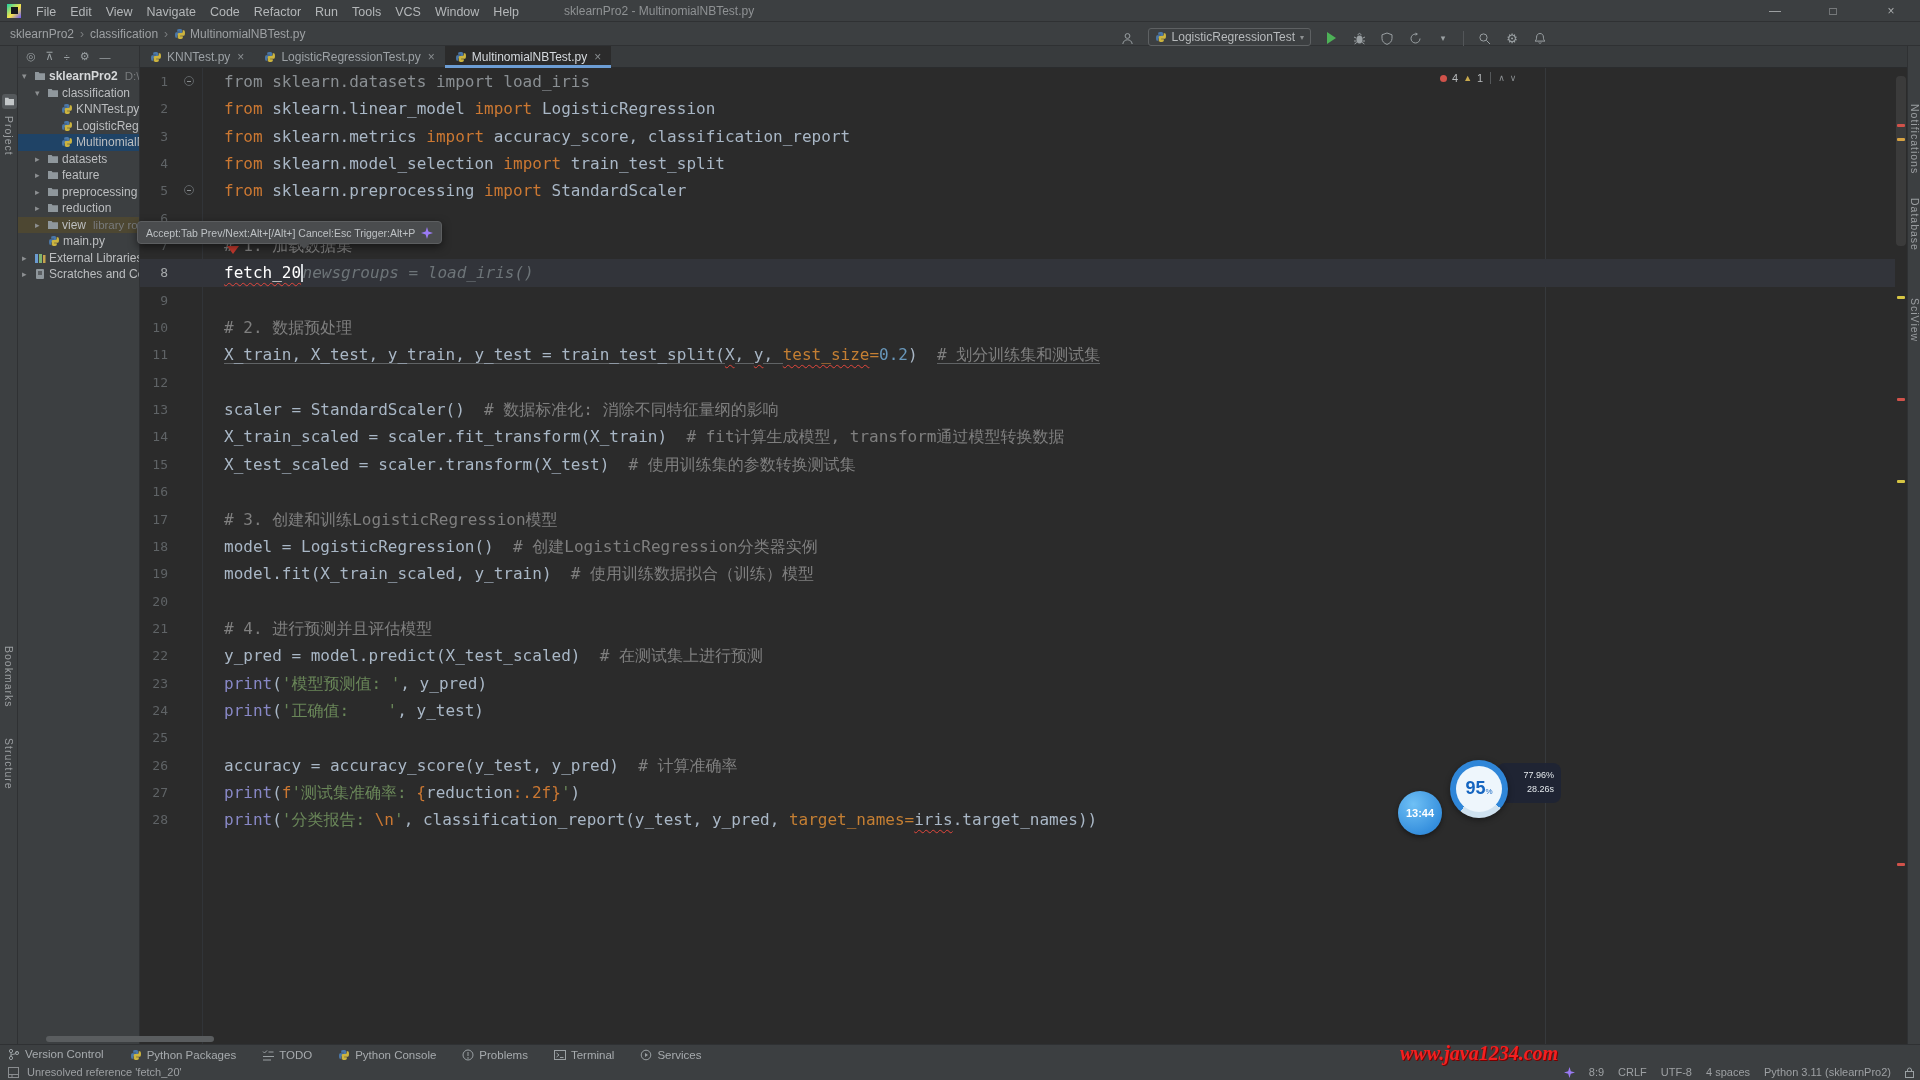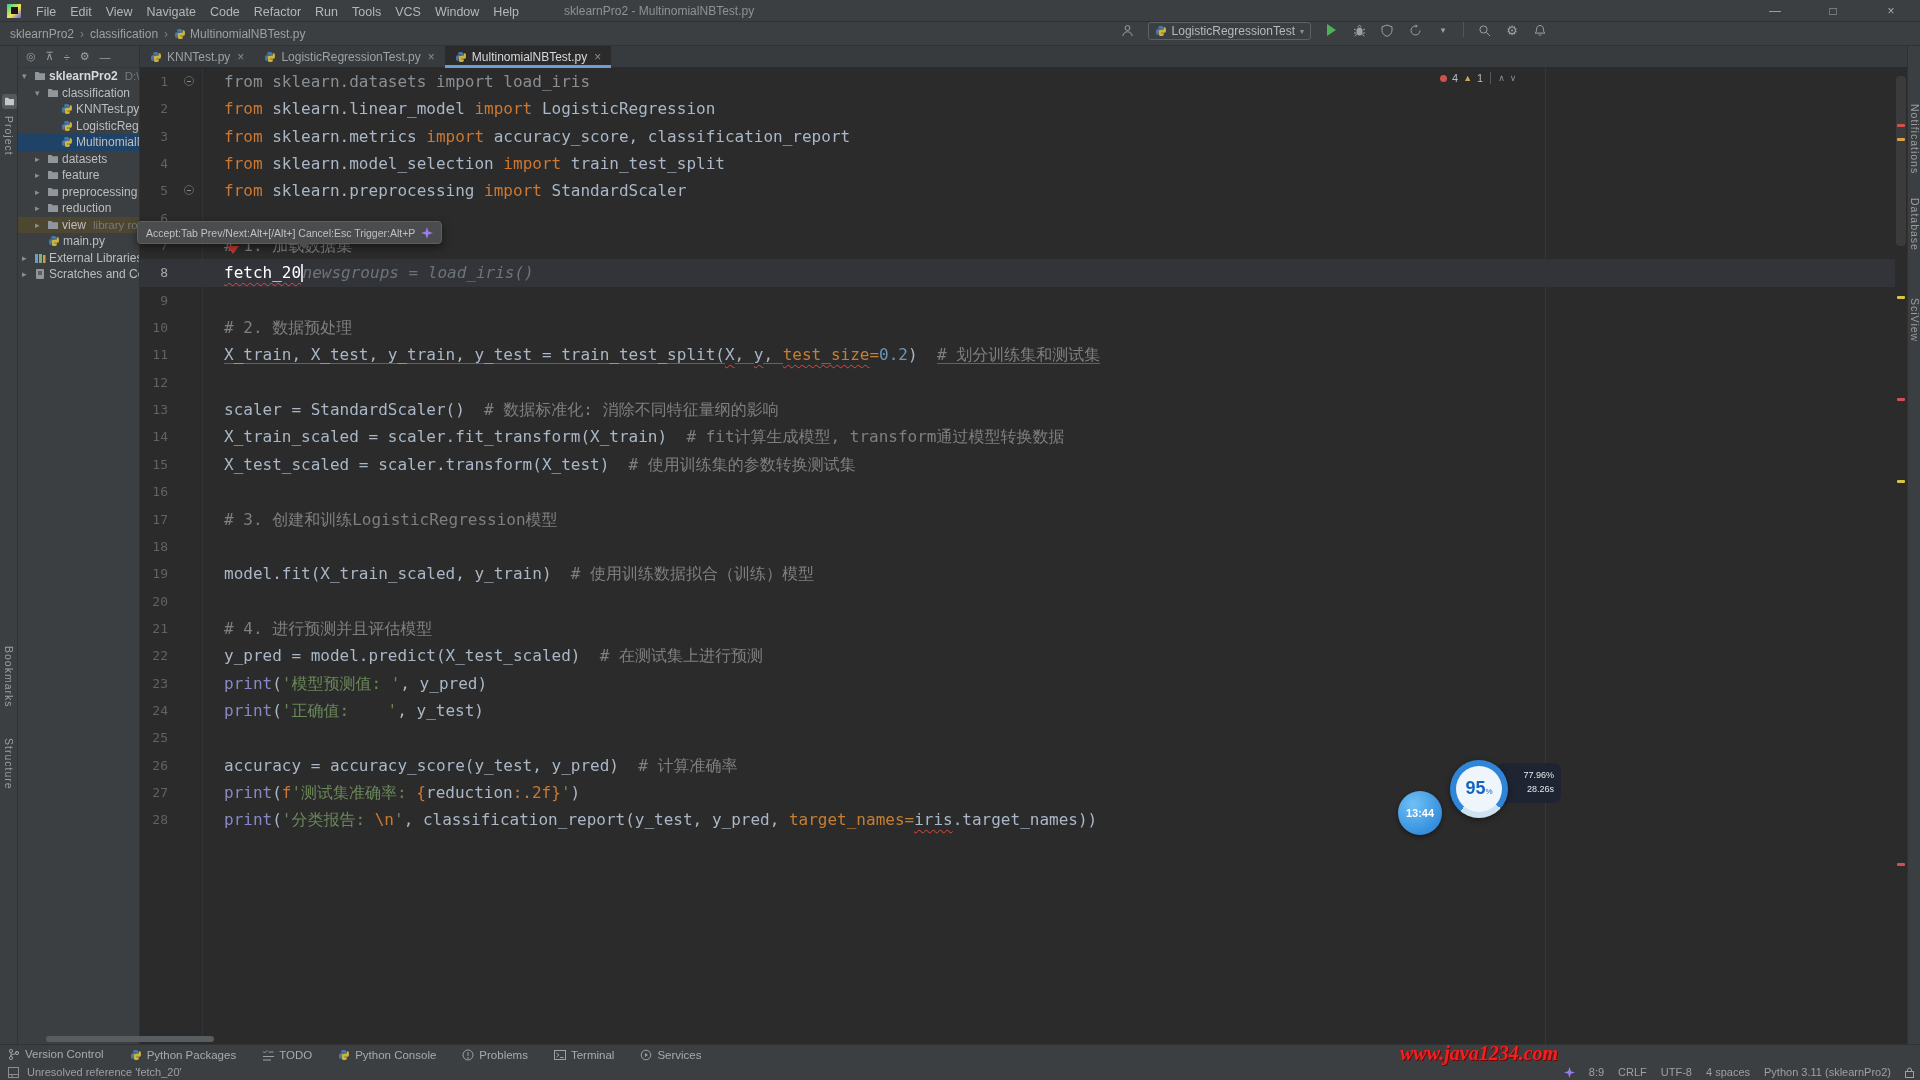--- a/index.html
+++ b/index.html
@@ -16,21 +16,21 @@
   .menu-item{padding:0 7px;font-size:12.5px;color:#b4b7b9;cursor:default;}
   #win-title{margin-left:38px;font-size:12px;color:#8f9294;}
   #win-controls{position:absolute;right:0;top:0;height:22px;display:flex;}
   .win-btn{width:58px;text-align:center;font-size:12px;line-height:22px;color:#a9acae;}
   
   #toolbar2{position:absolute;left:0;top:22px;width:1920px;height:24px;background:#3c3f41;
     border-bottom:1px solid #2f3133;display:flex;align-items:center;z-index:29;}
   #breadcrumbs{display:flex;align-items:center;padding-left:10px;font-size:12px;color:#9da0a3;gap:6px;}
   .bc-item{display:flex;align-items:center;gap:4px;}
   .bc-sep{color:#7a7d7f;}
-  #right-icons{position:absolute;right:372px;top:0;height:24px;display:flex;align-items:flex-start;gap:12px;}
+  #right-icons{position:absolute;right:372px;top:0;height:24px;display:flex;align-items:flex-end;gap:12px;}
   #run-combo{display:flex;align-items:center;gap:5px;border:1px solid #5e6163;border-radius:3px;
     height:18px;padding:0 6px;font-size:12px;color:#b7babc;}
   .tb-ic{width:16px;height:16px;display:flex;align-items:center;justify-content:center;color:#9aa0a3;font-size:13px;}
   .play-ic{width:0;height:0;border-left:9px solid #4db157;border-top:6px solid transparent;border-bottom:6px solid transparent;}
   .tb-sep{width:1px;height:15px;background:#535659;}
   
   #leftstripe{position:absolute;left:0;top:46px;width:18px;height:998px;background:#3c3f41;
     border-right:1px solid #2f3133;z-index:20;}
   .vlabel{writing-mode:vertical-rl;font-size:10.5px;color:#9b9ea1;letter-spacing:1px;position:absolute;left:3px;}
   #stripe-proj-icon{position:absolute;left:2px;top:48px;width:15px;height:15px;background:#55595c;border-radius:3px;
@@ -471,20 +471,21 @@
       <div class="code-line">
         <span class="ln">16</span>
         <span class="code"></span>
       </div>
       <div class="code-line">
         <span class="ln">17</span>
         <span class="code"><span class="seg com"># 3. 创建和训练LogisticRegression模型</span></span>
       </div>
       <div class="code-line">
         <span class="ln">18</span>
+        <span class="code"><span class="seg d">model = LogisticRegression()  </span><span class="seg com"># 创建LogisticRegression分类器实例</span></span>
       </div>
       <div class="code-line">
         <span class="ln">19</span>
         <span class="code"><span class="seg d">model.fit(X_train_scaled, y_train)  </span><span class="seg com"># 使用训练数据拟合（训练）模型</span></span>
       </div>
       <div class="code-line">
         <span class="ln">20</span>
         <span class="code"></span>
       </div>
       <div class="code-line">

